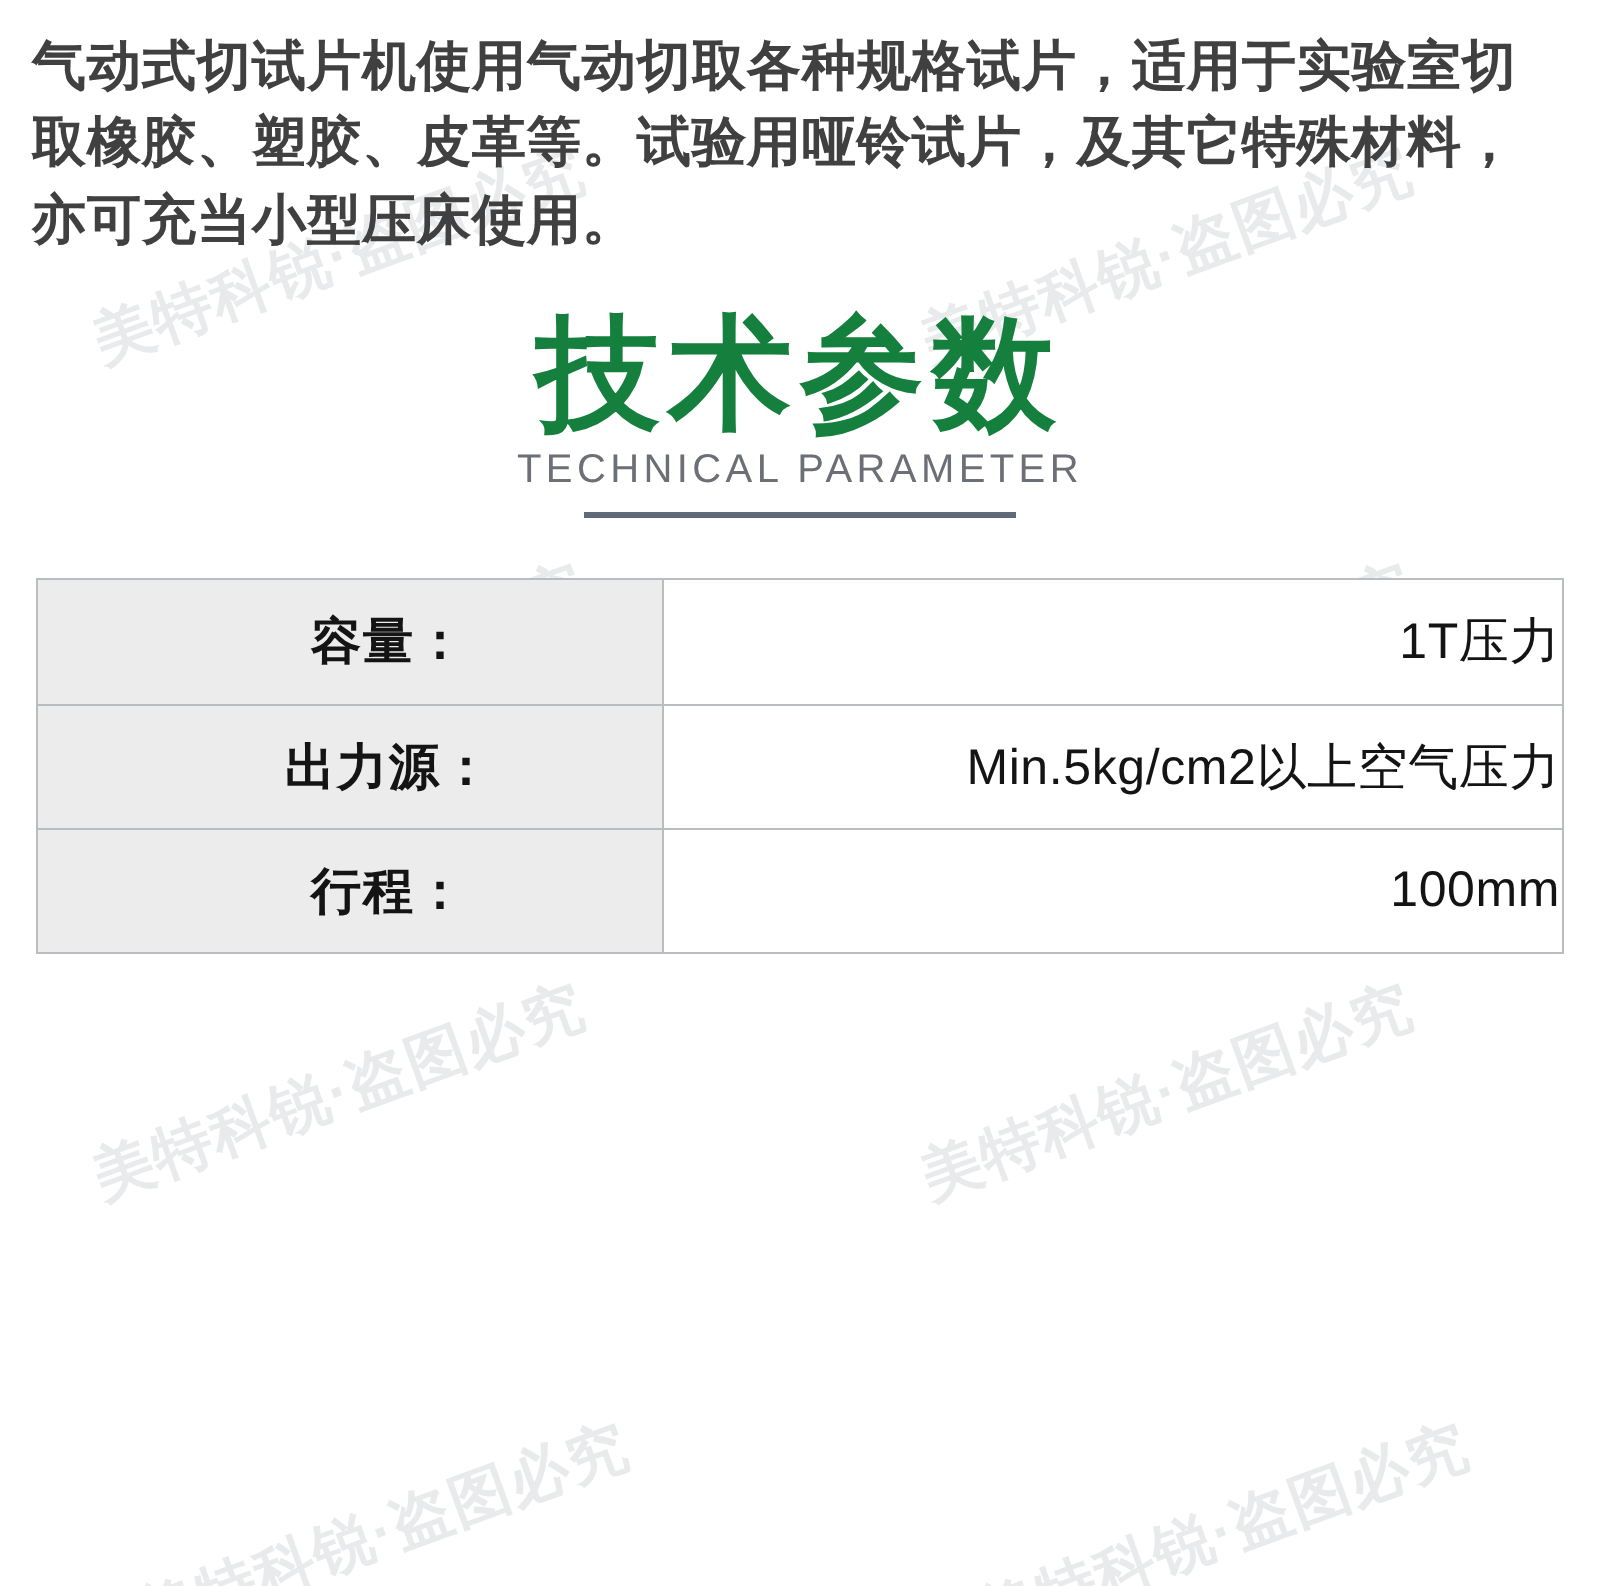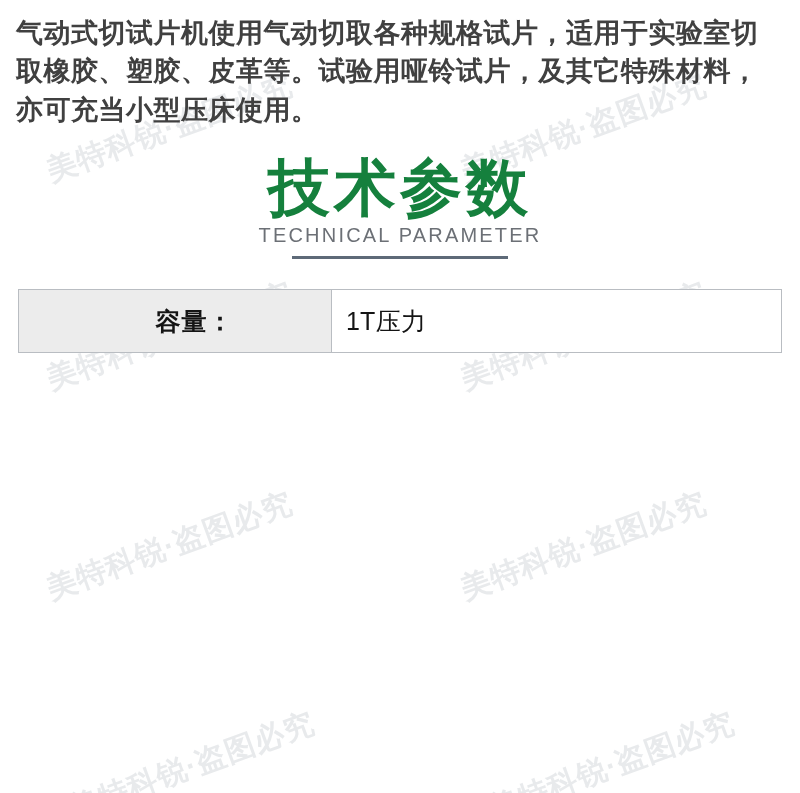--- a/index.html
+++ b/index.html
@@ -105,21 +105,21 @@
   table.spec td.v {
     width: 59%;
     padding-left: 14px;
     background: #ffffff;
     letter-spacing: 0.3px;
     color: #141414;
   }
   table.spec tr:first-child td { border-top: none; }
   table.spec tr:last-child td { border-bottom: none; }
   table.spec td:first-child { border-left: none; padding-left: 40px; }
-  table.spec td:last-child { border-right: none; }
+  table.spec td:last-child { border-right: none; text-align: right; }
 </style>
 </head>
 <body>
 
 <div class="watermark-layer">
     <div class="wm" style="left: 48px; top: 152px; font-size: 30px;">美特科锐·盗图必究</div>
     <div class="wm" style="left: 462px; top: 152px; font-size: 30px;">美特科锐·盗图必究</div>
     <div class="wm" style="left: 48px; top: 360px; font-size: 30px;">美特科锐·盗图必究</div>
     <div class="wm" style="left: 462px; top: 360px; font-size: 30px;">美特科锐·盗图必究</div>
     <div class="wm" style="left: 48px; top: 570px; font-size: 30px;">美特科锐·盗图必究</div>
@@ -136,15 +136,23 @@
   <div class="title-rule"></div>
 </div>
 
 <div class="table-wrap">
   <table class="spec">
     <tbody>
         <tr>
           <td class="k">容量：</td>
           <td class="v">1T压力</td>
         </tr>
+        <tr>
+          <td class="k">出力源：</td>
+          <td class="v">Min.5kg/cm2以上空气压力</td>
+        </tr>
+        <tr>
+          <td class="k">行程：</td>
+          <td class="v">100mm</td>
+        </tr>
       </tbody>
   </table>
 </div>
 
 </body></html>

